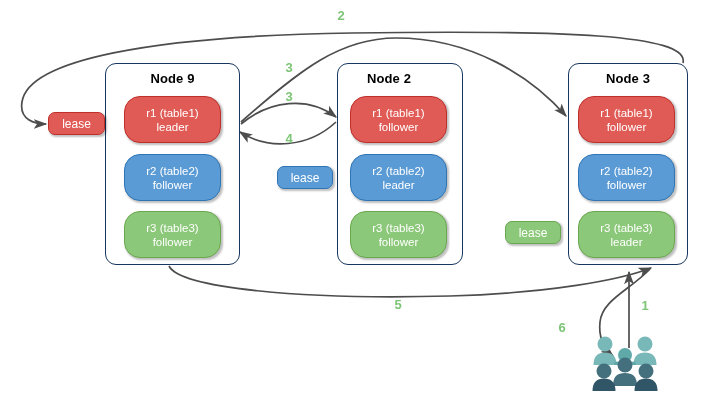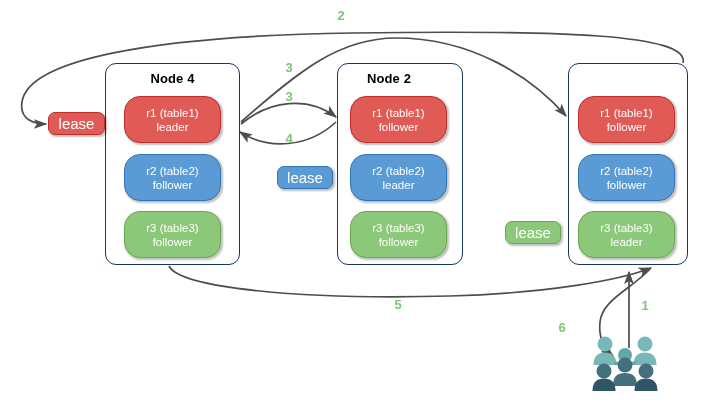--- a/index.html
+++ b/index.html
@@ -56,21 +56,21 @@
   }
   .replica .ln { display: block; }
   .lease {
     position: absolute;
     border-radius: 7px;
     box-sizing: border-box;
     display: flex;
     align-items: center;
     justify-content: center;
     color: #ffffff;
-    font-size: 15px;
+    font-size: 12px;
     box-shadow: 1.5px 1.5px 2px rgba(0,0,0,0.25);
   }
   .step-num {
     position: absolute;
     font-size: 13px;
     font-weight: bold;
     color: #7cc576;
     text-align: center;
     width: 22px;
   }
@@ -99,21 +99,21 @@
     <path d="M 336,122 C 308,148 268,150 240,132" fill="none" stroke="#4d4d4d" stroke-width="1.7" marker-end="url(#ah)"></path>
 
     <path d="M 169,266 C 180,288 300,300 450,296 C 550,293 620,280 651,268" fill="none" stroke="#4d4d4d" stroke-width="1.7" marker-end="url(#ah)"></path>
 
     <path d="M 629,348 L 629,272" fill="none" stroke="#4d4d4d" stroke-width="1.7" marker-end="url(#ah)"></path>
 
     <path d="M 650,269 C 630,290 602,300 600,322 C 598,340 606,350 613,356" fill="none" stroke="#4d4d4d" stroke-width="1.7" marker-end="url(#ah)"></path>
   </svg>
 
   <div class="node-box" style="left:105px; top:63px; width:135px; height:202px;"></div>
-  <div class="node-title" style="left:105px; top:71px; width:135px;">Node 4</div>
+  <div class="node-title" style="left:105px; top:71px; width:135px;">Node 9</div>
 
   <div class="replica" style="left:124px; top:96px; width:97px; height:47px; background:#e05b55; border:1.5px solid #c0302b;">
     <span class="ln">r1 (table1)</span>
     <span class="ln">leader</span>
   </div>
   <div class="replica" style="left:124px; top:154px; width:97px; height:47px; background:#5b9bd5; border:1.5px solid #2e75b6;">
     <span class="ln">r2 (table2)</span>
     <span class="ln">follower</span>
   </div>
   <div class="replica" style="left:124px; top:211px; width:97px; height:47px; background:#8cc879; border:1.5px solid #6aa84f;">
@@ -131,20 +131,21 @@
   <div class="replica" style="left:350px; top:154px; width:97px; height:47px; background:#5b9bd5; border:1.5px solid #2e75b6;">
     <span class="ln">r2 (table2)</span>
     <span class="ln">leader</span>
   </div>
   <div class="replica" style="left:350px; top:211px; width:97px; height:47px; background:#8cc879; border:1.5px solid #6aa84f;">
     <span class="ln">r3 (table3)</span>
     <span class="ln">follower</span>
   </div>
 
   <div class="node-box" style="left:568px; top:63px; width:120px; height:202px;"></div>
+  <div class="node-title" style="left:568px; top:71px; width:120px;">Node 3</div>
 
   <div class="replica" style="left:578px; top:96px; width:97px; height:47px; background:#e05b55; border:1.5px solid #c0302b;">
     <span class="ln">r1 (table1)</span>
     <span class="ln">follower</span>
   </div>
   <div class="replica" style="left:578px; top:154px; width:97px; height:47px; background:#5b9bd5; border:1.5px solid #2e75b6;">
     <span class="ln">r2 (table2)</span>
     <span class="ln">follower</span>
   </div>
   <div class="replica" style="left:578px; top:211px; width:97px; height:47px; background:#8cc879; border:1.5px solid #6aa84f;">

